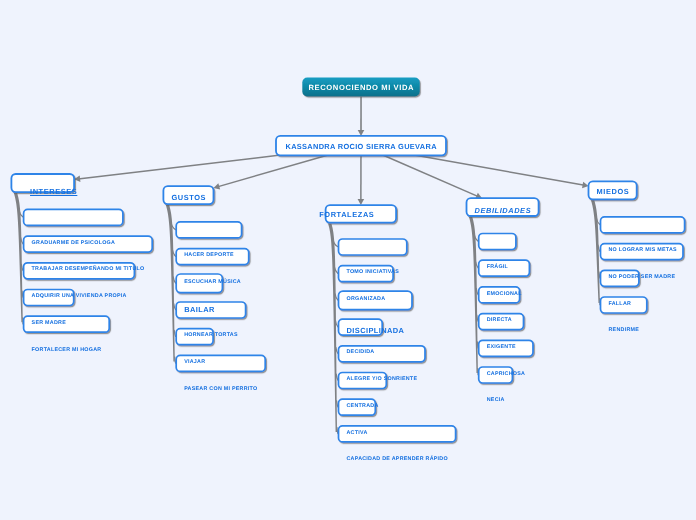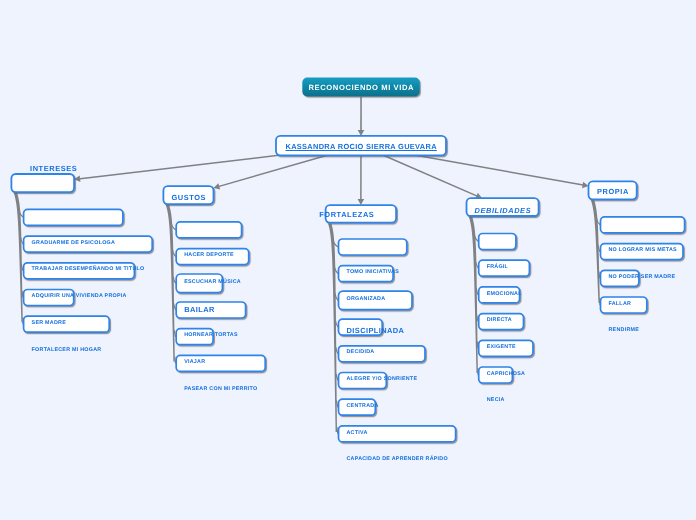--- a/index.html
+++ b/index.html
@@ -6,21 +6,21 @@
   html,body{margin:0;padding:0;}
   body{width:696px;height:520px;background:#eff3fd;overflow:hidden;
        font-family:"Liberation Sans",sans-serif;
        -webkit-font-smoothing:antialiased;text-rendering:geometricPrecision;}
   #stage{position:relative;width:696px;height:520px;}
   svg#scene{position:absolute;left:0;top:0;width:696px;height:520px;}
   .lbl{position:absolute;display:flex;align-items:center;justify-content:center;
        font-weight:700;white-space:nowrap;color:#1570e0;line-height:1;padding-top:0px;
        box-sizing:border-box;pointer-events:none;transform:translate3d(0,0,0);}
   .lbl.root{color:#fff;font-size:7.6px;letter-spacing:.6px;text-indent:.6px;}
-  .lbl.person{font-size:7.4px;letter-spacing:.33px;text-indent:.33px;text-decoration:underline;}
+  .lbl.person{font-size:7.4px;letter-spacing:.33px;text-indent:.33px;}
   .lbl.branch{font-size:7.4px;letter-spacing:.6px;text-indent:.6px;}
   .lbl.leaf{font-size:5.35px;letter-spacing:.26px;text-indent:.26px;margin-top:24px;}
   .lbl.leaf.big{font-size:7.45px;letter-spacing:.42px;text-indent:.42px;}
 </style>
 </head>
 <body>
 
 <div id="stage">
   <svg id="scene" viewBox="0 0 696 520" xmlns="http://www.w3.org/2000/svg">
     <defs>
@@ -127,21 +127,21 @@
         <rect x="478.7" y="366.99999999999994" width="33.7" height="16" rx="4" ry="4" fill="#ffffff" stroke="#2f84e8" stroke-width="1.72" filter="url(#sh)"></rect>
         <rect x="588.5" y="181.3" width="48.2" height="18" rx="4.3" ry="4.3" fill="#ffffff" stroke="#2f84e8" stroke-width="1.8" filter="url(#sh)"></rect>
         <rect x="600.5" y="216.9" width="84.1" height="16" rx="4" ry="4" fill="#ffffff" stroke="#2f84e8" stroke-width="1.72" filter="url(#sh)"></rect>
         <rect x="600.5" y="243.6" width="82.5" height="16" rx="4" ry="4" fill="#ffffff" stroke="#2f84e8" stroke-width="1.72" filter="url(#sh)"></rect>
         <rect x="600.5" y="270.3" width="38.4" height="16" rx="4" ry="4" fill="#ffffff" stroke="#2f84e8" stroke-width="1.72" filter="url(#sh)"></rect>
         <rect x="600.5" y="297" width="46.3" height="16" rx="4" ry="4" fill="#ffffff" stroke="#2f84e8" stroke-width="1.72" filter="url(#sh)"></rect>
       </g>
   </svg>
 <div class="lbl root" style="left: 302.3px; top: 78.5px; width: 117.5px; height: 19px;">RECONOCIENDO MI VIDA</div>
     <div class="lbl person" style="left: 276px; top: 136.9px; width: 170px; height: 19.4px;">KASSANDRA ROCIO SIERRA GUEVARA</div>
-    <div class="lbl branch" style="left: 11.4px; top: 160px; width: 84px; height: 18.1px;">INTERESES</div>
+    <div class="lbl branch" style="left: 11.4px; top: 183px; width: 84px; height: 18.1px; text-decoration: underline;">INTERESES</div>
     <div class="lbl leaf" style="left: 23.6px; top: 211.4px; width: 99.3px; height: 16px;">GRADUARME DE PSICOLOGA</div>
     <div class="lbl leaf" style="left: 23.6px; top: 238.1px; width: 128.6px; height: 16px;">TRABAJAR DESEMPEÑANDO MI TITULO</div>
     <div class="lbl leaf" style="left: 23.6px; top: 264.8px; width: 110.8px; height: 16px;">ADQUIRIR UNA VIVIENDA PROPIA</div>
     <div class="lbl leaf" style="left: 23.6px; top: 291.5px; width: 50.1px; height: 16px;">SER MADRE</div>
     <div class="lbl leaf" style="left: 23.6px; top: 318.2px; width: 85.6px; height: 16px;">FORTALECER MI HOGAR</div>
     <div class="lbl branch" style="left: 163.4px; top: 187.2px; width: 50.1px; height: 22px;">GUSTOS</div>
     <div class="lbl leaf" style="left: 176.2px; top: 223.9px; width: 65.4px; height: 16px;">HACER DEPORTE</div>
     <div class="lbl leaf" style="left: 176.2px; top: 250.6px; width: 72.5px; height: 16px;">ESCUCHAR MÚSICA</div>
     <div class="lbl leaf big" style="left: 176.2px; top: 276px; width: 46.2px; height: 18.6px;">BAILAR</div>
     <div class="lbl leaf" style="left: 176.2px; top: 304px; width: 69.4px; height: 16px;">HORNEAR TORTAS</div>
@@ -156,18 +156,18 @@
     <div class="lbl leaf" style="left: 338.5px; top: 374.5px; width: 47.8px; height: 16px;">CENTRADA</div>
     <div class="lbl leaf" style="left: 338.5px; top: 401.2px; width: 36.8px; height: 16px;">ACTIVA</div>
     <div class="lbl leaf" style="left: 338.5px; top: 427.9px; width: 117.1px; height: 16px;">CAPACIDAD DE APRENDER RÁPIDO</div>
     <div class="lbl branch" style="left: 466.5px; top: 199.2px; width: 72.1px; height: 23px; font-style: italic;">DEBILIDADES</div>
     <div class="lbl leaf" style="left: 478.7px; top: 235.5px; width: 37.2px; height: 16px;">FRÁGIL</div>
     <div class="lbl leaf" style="left: 478.7px; top: 262.2px; width: 50.7px; height: 16px;">EMOCIONAL</div>
     <div class="lbl leaf" style="left: 478.7px; top: 288.9px; width: 40.9px; height: 16px;">DIRECTA</div>
     <div class="lbl leaf" style="left: 478.7px; top: 315.6px; width: 44.8px; height: 16px;">EXIGENTE</div>
     <div class="lbl leaf" style="left: 478.7px; top: 342.3px; width: 54.3px; height: 16px;">CAPRICHOSA</div>
     <div class="lbl leaf" style="left: 478.7px; top: 369px; width: 33.7px; height: 16px;">NECIA</div>
-    <div class="lbl branch" style="left: 588.5px; top: 182.3px; width: 48.2px; height: 18px;">PROPIA</div>
+    <div class="lbl branch" style="left: 588.5px; top: 182.3px; width: 48.2px; height: 18px;">MIEDOS</div>
     <div class="lbl leaf" style="left: 600.5px; top: 218.9px; width: 84.1px; height: 16px;">NO LOGRAR MIS METAS</div>
     <div class="lbl leaf" style="left: 600.5px; top: 245.6px; width: 82.5px; height: 16px;">NO PODER SER MADRE</div>
     <div class="lbl leaf" style="left: 600.5px; top: 272.3px; width: 38.4px; height: 16px;">FALLAR</div>
     <div class="lbl leaf" style="left: 600.5px; top: 299px; width: 46.3px; height: 16px;">RENDIRME</div>
   </div>
 
 </body></html>

